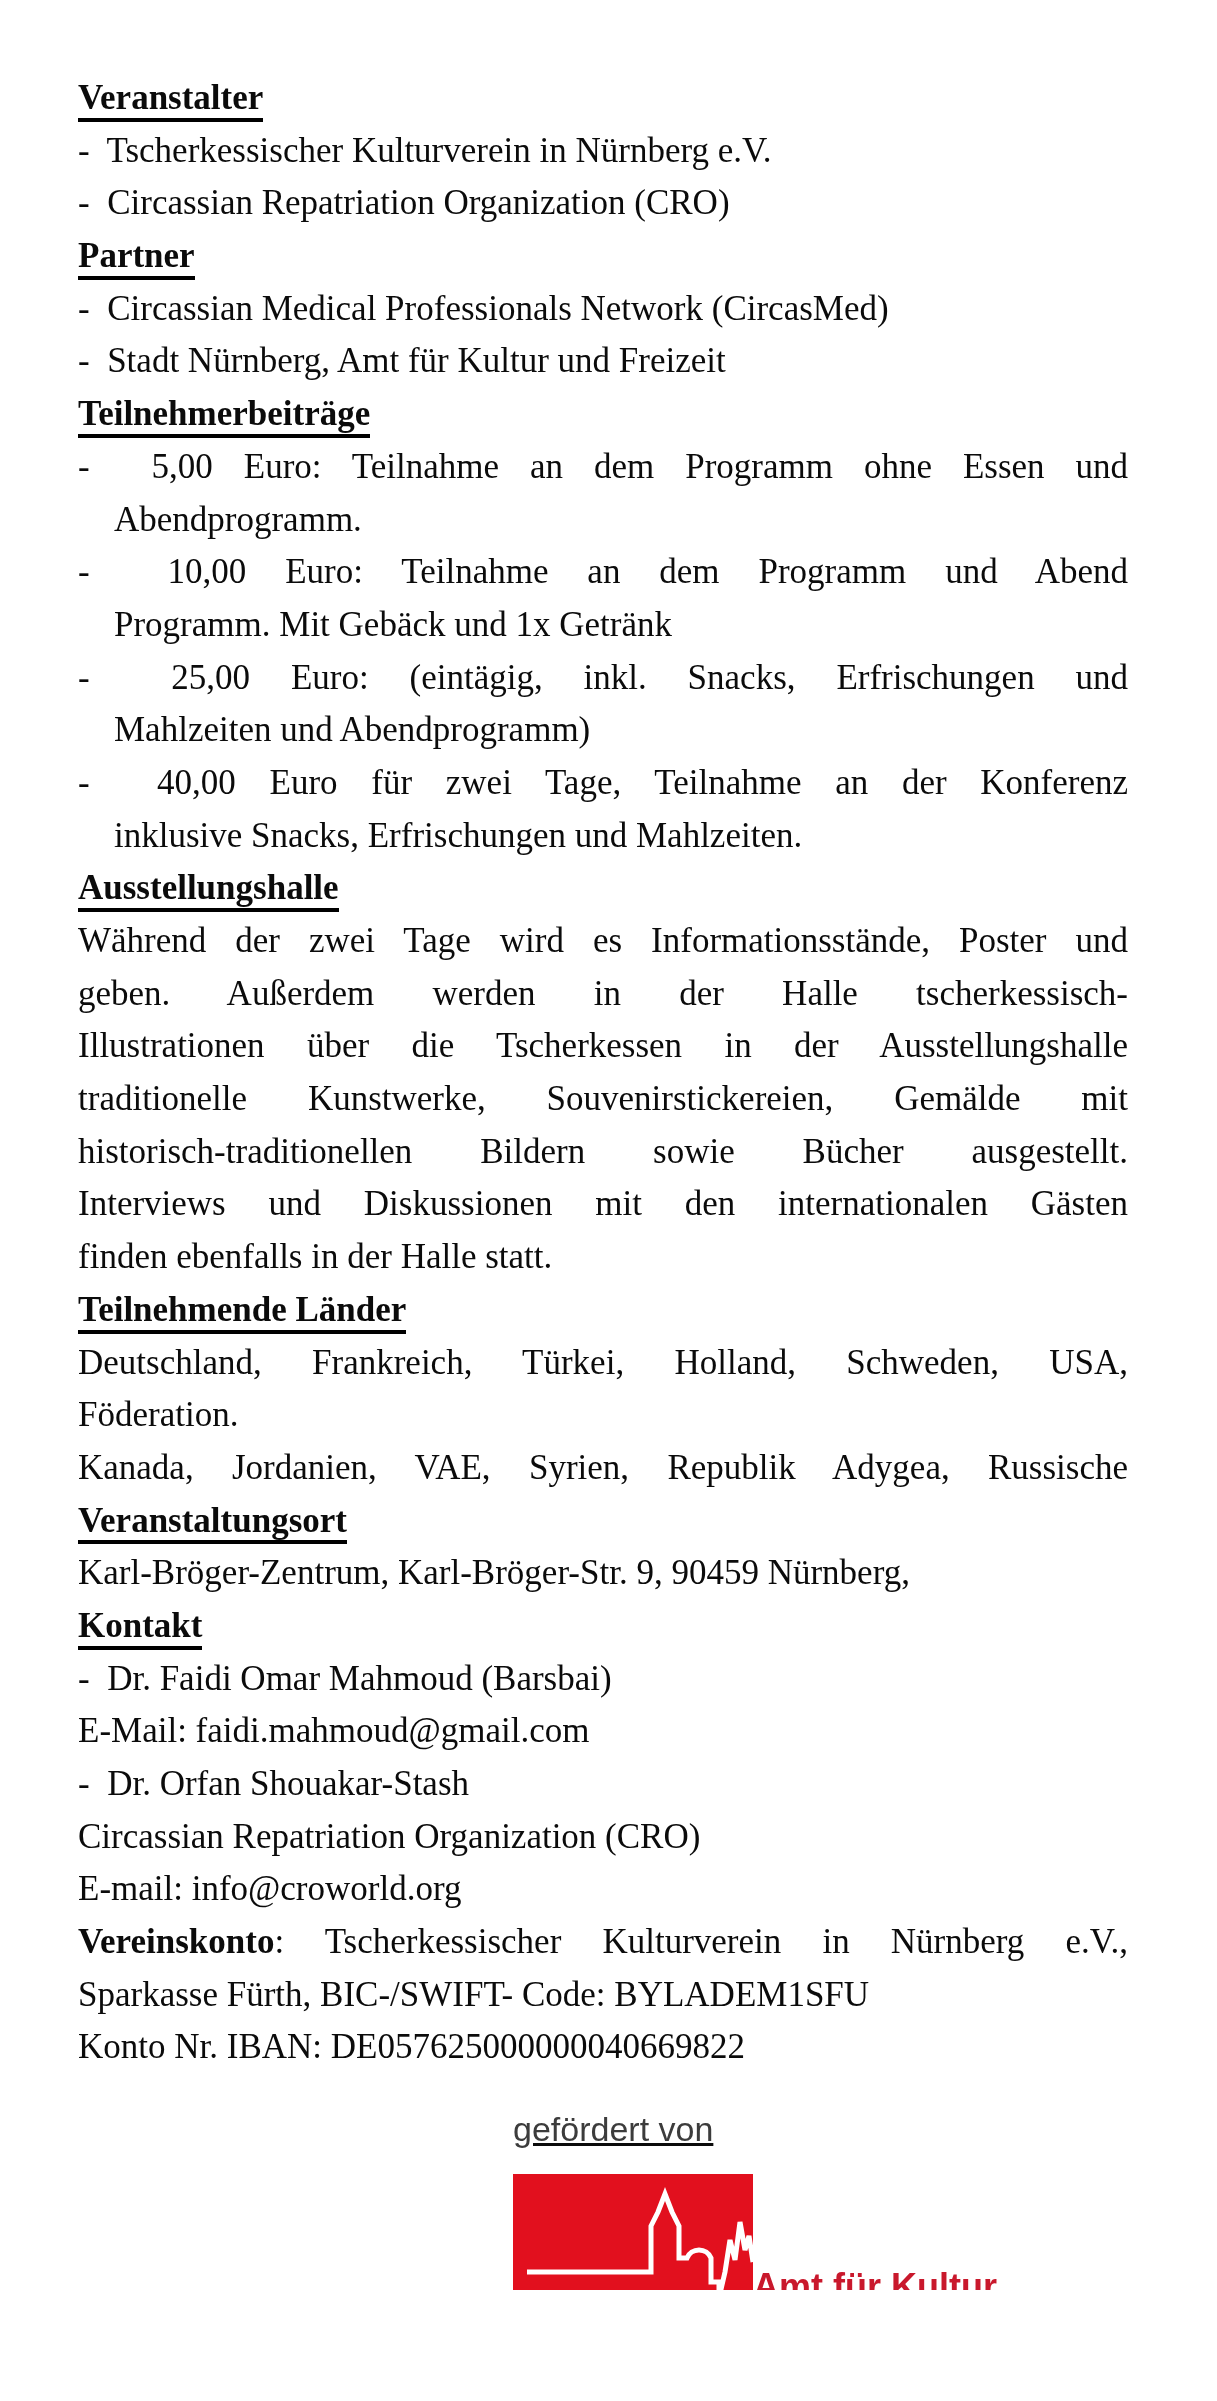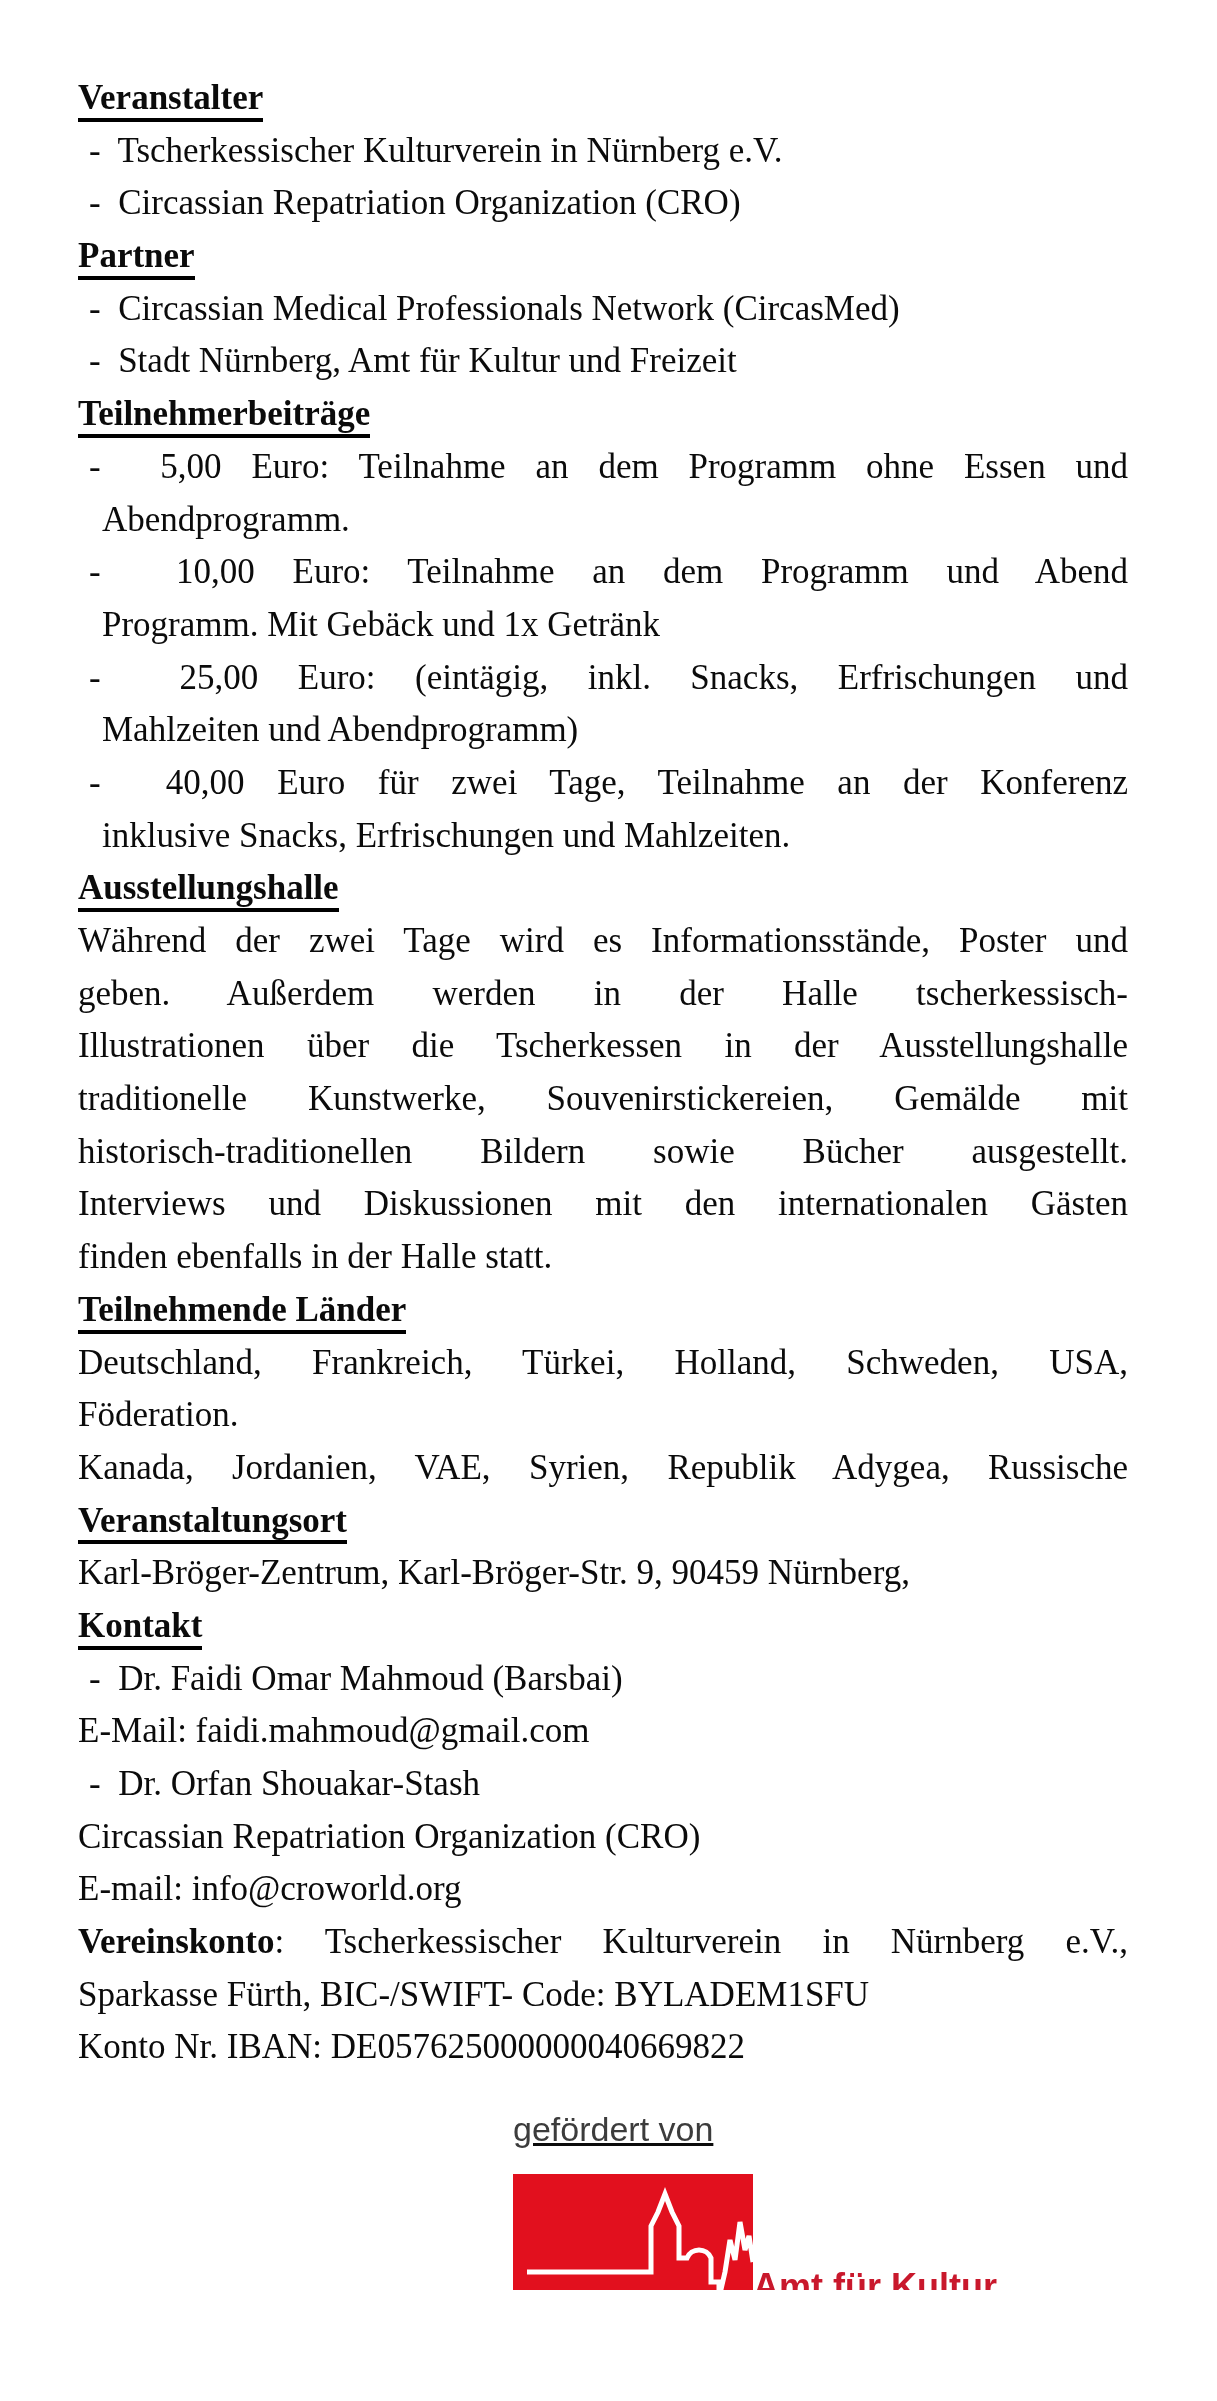--- a/index.html
+++ b/index.html
@@ -19,22 +19,22 @@
   .ln{
     height:52.7px;
     line-height:52.7px;
     white-space:normal;
     text-align:left;
   }
   .j{
     text-align:justify;
     text-align-last:justify;
   }
-  .it1{margin-left:11px;}
-  .it2{margin-left:24px;}
+  .it1{}
+  .it2{margin-left:36px;}
   .hd{
     font-weight:bold;
     display:inline-block;
     line-height:1.05;
     border-bottom:4px solid #000;
     padding-bottom:1px;
   }
   .bold{font-weight:bold;}
   .sponsor{
     margin-left:513px;

